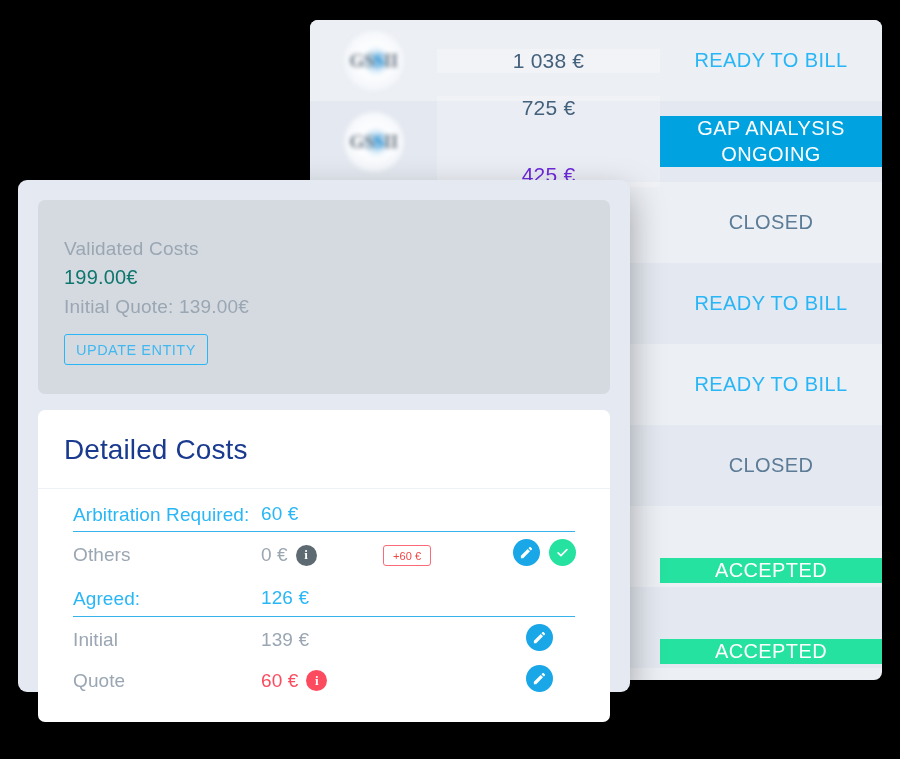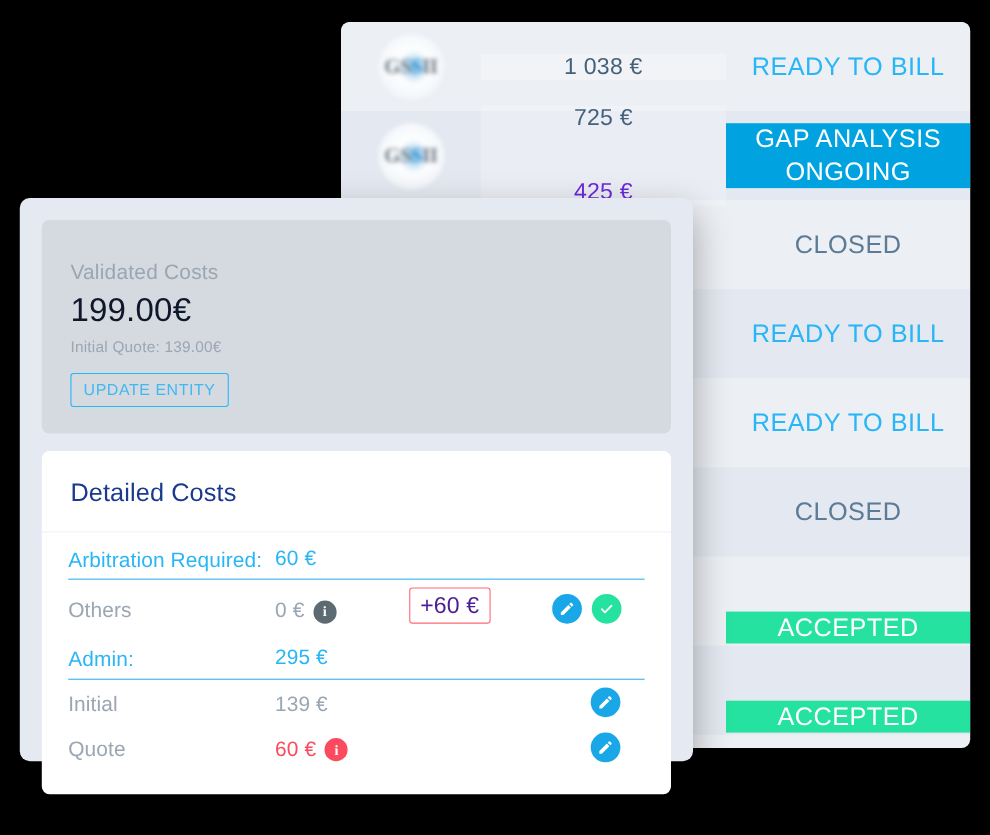--- a/index.html
+++ b/index.html
@@ -59,21 +59,21 @@
   .t-row.alt .c-amount { background: rgba(255,255,255,0.22); gap: 40px; }
 
   .c-status {
     width: 222px;
     flex: 0 0 222px;
     display: flex;
     align-items: center;
     justify-content: center;
     text-align: center;
     padding: 0 6px;
-    font-size: 23px;
+    font-size: 20px;
     letter-spacing: 0.4px;
     line-height: 1.28;
   }
 
   .st-ready   { color: #29b6f6; }
   .st-closed  { color: #5b7b96; }
   .st-gap     { background: #00a3e0; color: #ffffff; }
   .st-accept  { background: #25e2a0; color: #ffffff; margin-top: 48px; }
 
   .amt-main {
@@ -139,27 +139,27 @@
     height: 194px;
     padding: 38px 26px 0 26px;
   }
 
   .vc-label {
     font-size: 19px;
     color: #9aa6b2;
     letter-spacing: 0.2px;
   }
   .vc-value {
-    font-size: 30px;
-    color: #0f172a;
+    font-size: 20px;
+    color: #0f766e;
     margin-top: 6px;
     letter-spacing: 0.2px;
   }
   .vc-quote {
-    font-size: 14px;
+    font-size: 19px;
     color: #9aa6b2;
     margin-top: 7px;
     letter-spacing: 0.2px;
   }
   #update-entity-btn {
     margin-top: 16px;
     display: inline-block;
     border: 1.6px solid #29b6f6;
     border-radius: 3px;
     color: #42b8ef;
@@ -173,28 +173,28 @@
 
   #costs-panel {
     margin-top: 16px;
     background: #ffffff;
     border-radius: 7px;
     height: 312px;
     overflow: hidden;
   }
 
   #costs-title {
-    font-size: 23px;
+    font-size: 28px;
     color: #1a3a8f;
     padding: 24px 26px 22px 26px;
     border-bottom: 1px solid #eef1f5;
     letter-spacing: 0.1px;
   }
 
-  .cost-body { padding: 0 24px; }
+  .cost-body { padding: 0 35px; }
 
   .grp-head {
     display: flex;
     align-items: flex-start;
     color: #29b6f6;
     font-size: 19px;
     border-bottom: 1.6px solid #36b3ec;
     padding: 14px 0 4px 0;
     letter-spacing: 0.1px;
   }
@@ -224,22 +224,22 @@
     color: #fff; font-size: 13px; font-weight: bold;
     font-family: "Liberation Serif", serif;
   }
   .badge-dot.grey { background: #5e6a72; }
   .badge-dot.red  { background: #fc4a5e; }
 
   .delta-pill {
     display: inline-block;
     border: 1.4px solid #fc6a78;
     border-radius: 3px;
-    color: #4c1d95;
-    font-size: 21px;
+    color: #ef4444;
+    font-size: 11px;
     padding: 4px 9px 3px 9px;
   }
 
   .act-btn {
     width: 27px; height: 27px; border-radius: 50%;
     display: inline-flex; align-items: center; justify-content: center;
     cursor: pointer;
   }
   .act-btn.edit { background: #1aa7e8; }
   .act-btn.ok   { background: #25e2a0; }
@@ -370,22 +370,22 @@
                 </svg>
               </span>
               <span class="act-btn ok">
                 <svg width="15" height="15" viewBox="0 0 24 24" aria-hidden="true">
                   <path fill="none" stroke="#ffffff" stroke-width="2.6" stroke-linecap="round" stroke-linejoin="round" d="M5 12.5l4.5 4.5L19 7.5"></path>
                 </svg>
               </span>
             </div>
           </div>
           <div class="grp-head">
-            <div class="gh-label">Admin:</div>
-            <div class="gh-value">295 €</div>
+            <div class="gh-label">Agreed:</div>
+            <div class="gh-value">126 €</div>
           </div>
           <div class="cost-row">
             <div class="cr-label">Initial</div>
             <div class="cr-value">
               <span>139 €</span>
             </div>
             <div class="cr-delta"></div>
             <div class="cr-actions">
               <span class="act-btn edit">
                 <svg width="15" height="15" viewBox="0 0 24 24" aria-hidden="true">

